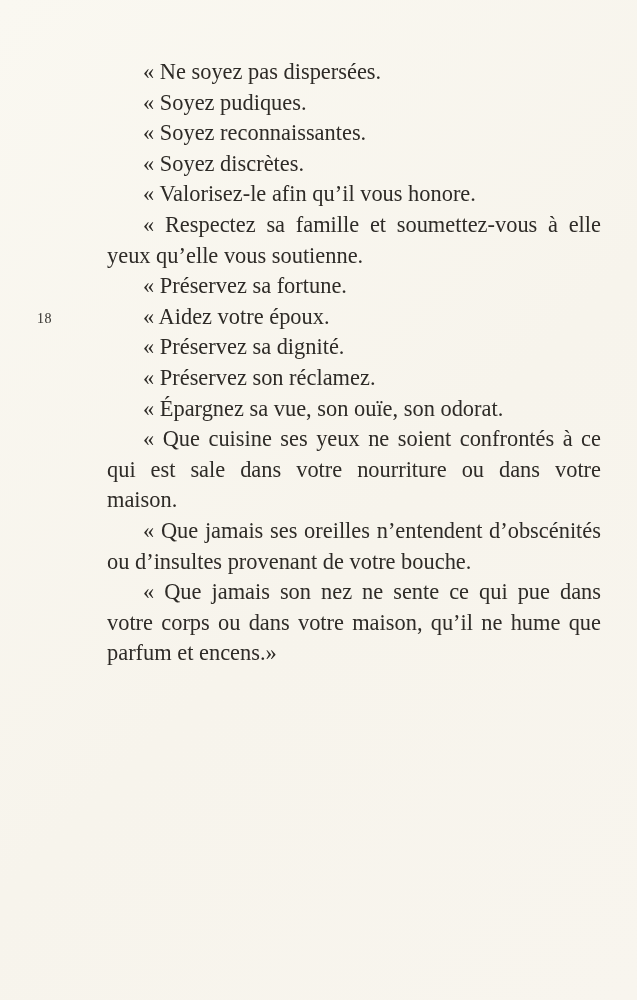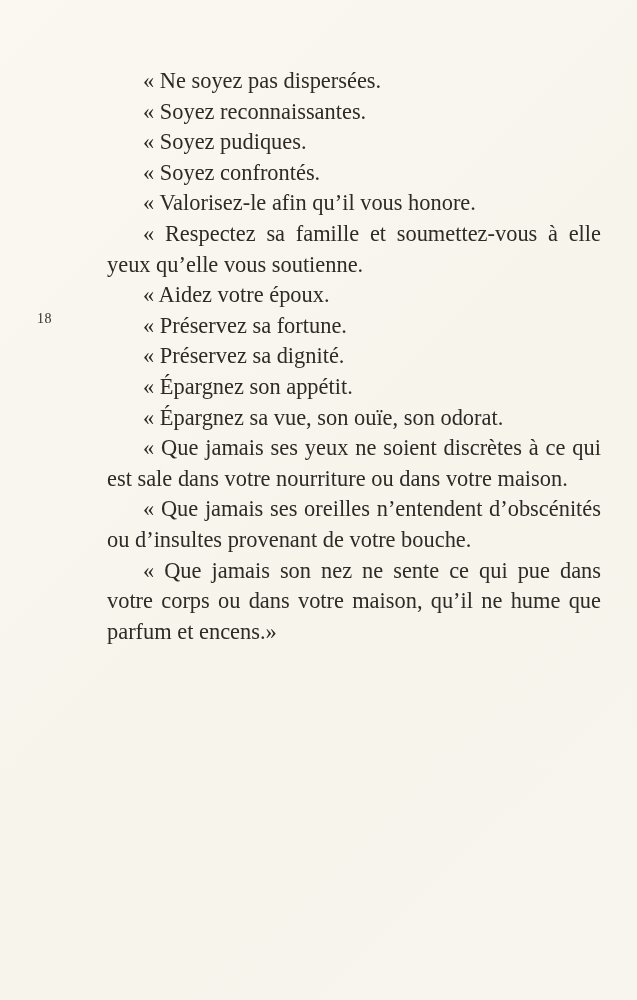--- a/index.html
+++ b/index.html
@@ -28,43 +28,42 @@
   .text-block {
     position: absolute;
     left: 107px;
     top: 57px;
     width: 494px;
     font-family: "Liberation Serif", "DejaVu Serif", serif;
     font-size: 22.4px;
     line-height: 30.6px;
     color: #2e2b27;
     text-align: justify;
-    margin-top: 9px;
   }
   .text-block p {
     margin: 0;
     padding: 0;
     text-indent: 36px;
   }
 </style>
 </head>
 <body>
 
 <div class="page">
   <span class="page-number">18</span>
 
   <div class="text-block">
     <p>« Ne soyez pas dispersées.</p>
+    <p>« Soyez pudiques.</p>
     <p>« Soyez reconnaissantes.</p>
-    <p>« Soyez pudiques.</p>
-    <p>« Soyez confrontés.</p>
+    <p>« Soyez discrètes.</p>
     <p>« Valorisez-le afin qu’il vous honore.</p>
     <p>« Respectez sa famille et soumettez-vous à elle yeux qu’elle vous soutienne.</p>
+    <p>« Préservez sa fortune.</p>
     <p>« Aidez votre époux.</p>
-    <p>« Préservez sa fortune.</p>
     <p>« Préservez sa dignité.</p>
-    <p>« Épargnez son appétit.</p>
+    <p>« Préservez son réclamez.</p>
     <p>« Épargnez sa vue, son ouïe, son odorat.</p>
-    <p>« Que jamais ses yeux ne soient discrètes à ce qui est sale dans votre nourriture ou dans votre maison.</p>
+    <p>« Que cuisine ses yeux ne soient confrontés à ce qui est sale dans votre nourriture ou dans votre maison.</p>
     <p>« Que jamais ses oreilles n’entendent d’obscénités ou d’insultes provenant de votre bouche.</p>
     <p>« Que jamais son nez ne sente ce qui pue dans votre corps ou dans votre maison, qu’il ne hume que parfum et encens.»</p>
   </div>
 </div>
 
 </body></html>

